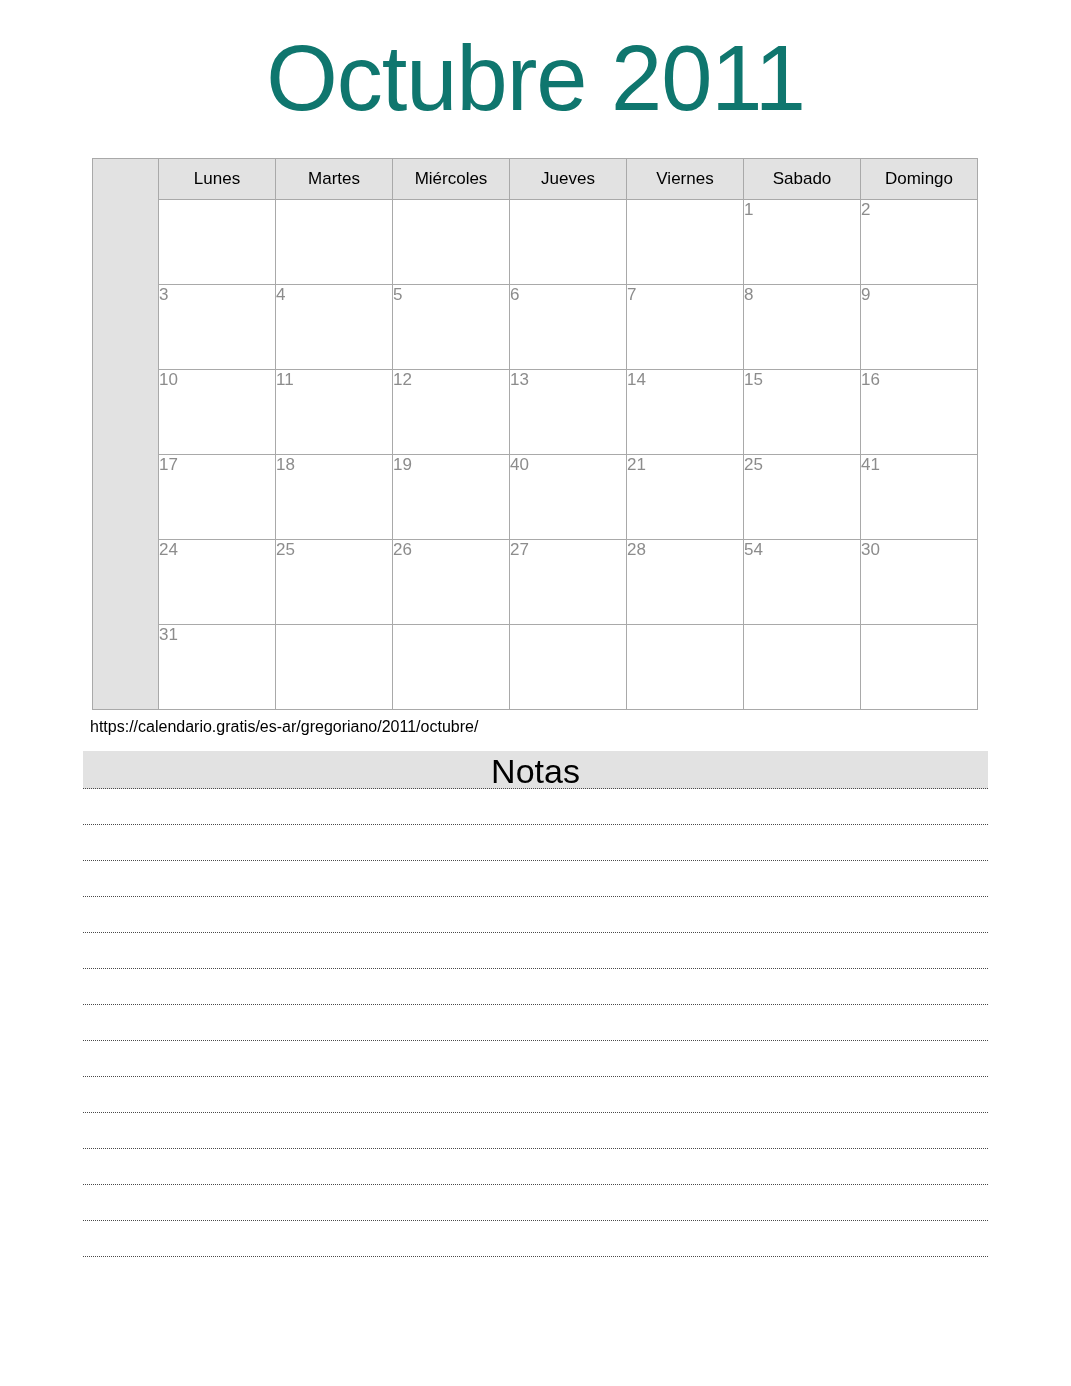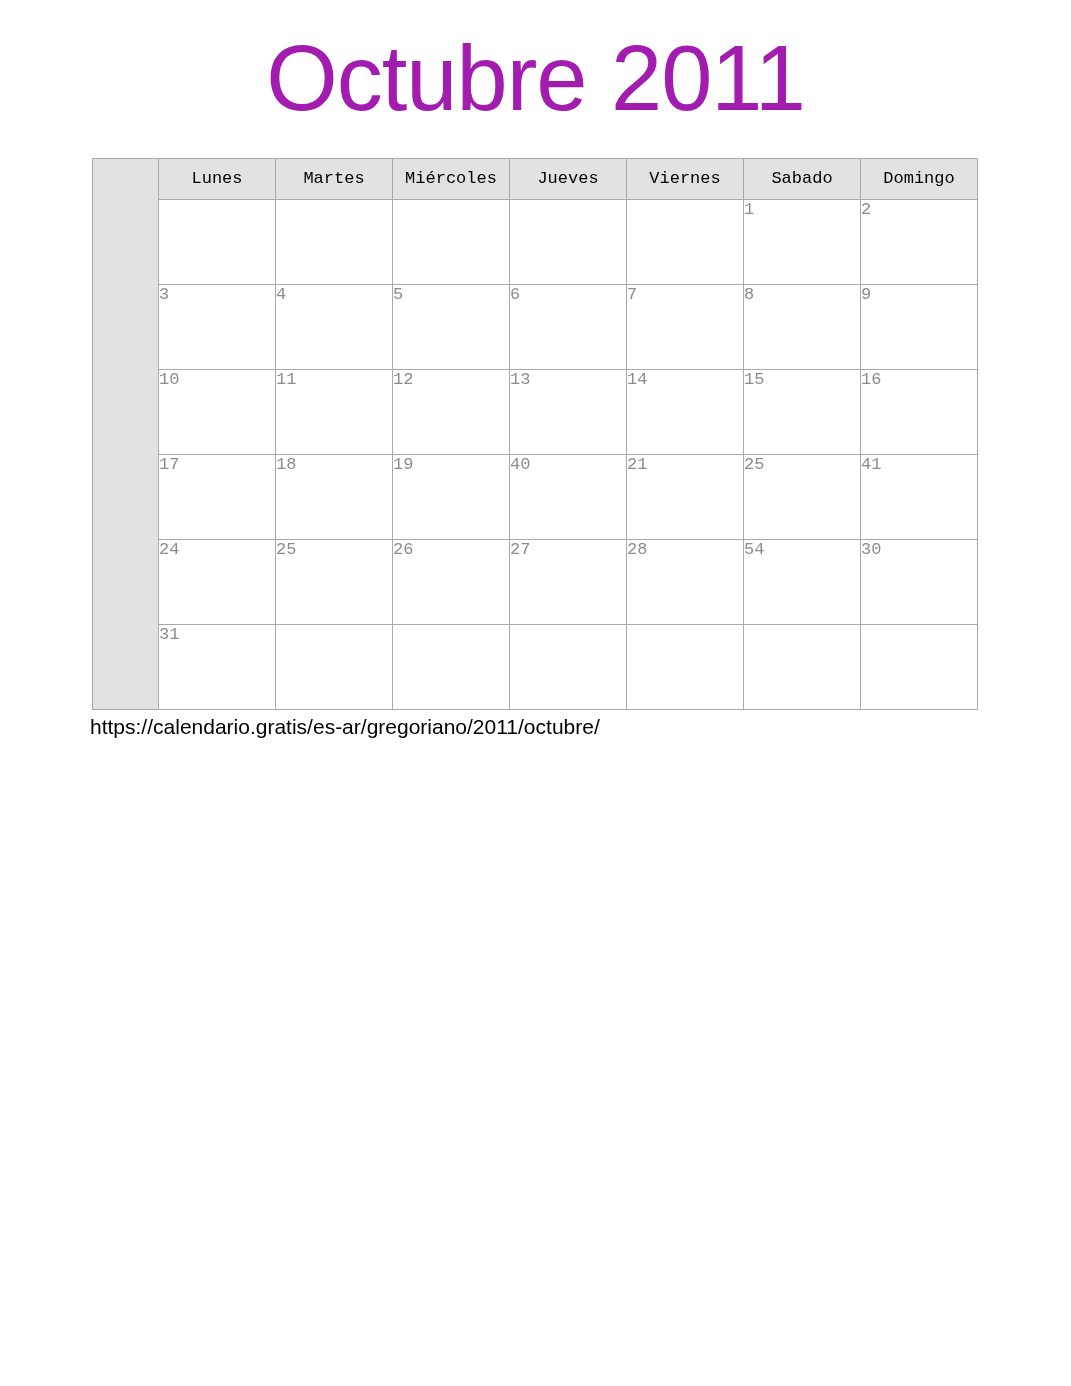--- a/index.html
+++ b/index.html
@@ -11,27 +11,26 @@
     font-family: "Liberation Sans", sans-serif;
     color: #000;
   }
   .page-title {
     margin: 30px 0 0 0;
     text-align: center;
     font-size: 92px;
     font-weight: 400;
     line-height: 1.05;
     letter-spacing: -1px;
-    color: #a21caf;
+    color: #0f766e;
   }
   table.calendar {
     border-collapse: collapse;
     table-layout: fixed;
     margin: 31px 0 8px 92px;
-    font-family: Liberation Mono, monospace;
   }
   table.calendar td, table.calendar th {
     border: 1px solid #a9a9a9;
     padding: 0;
   }
   td.corner {
     width: 66px;
     background: #e2e2e2;
   }
   th.day {
@@ -48,21 +47,21 @@
     height: 85px;
     background: #fff;
     vertical-align: top;
     text-align: left;
     font-size: 17px;
     color: #8c8c8c;
     padding: 2px 0 0 4px;
   }
   .source-url {
     margin: 4px 0 0 90px;
-    font-size: 21px;
+    font-size: 16px;
     line-height: 18px;
     color: #000;
   }
   .notes {
     margin: 15px 0 0 83px;
     width: 905px;
   }
   .notes-header {
     height: 38px;
     background: #e2e2e2;
@@ -149,14 +148,32 @@
           <td class="cell"></td>
           <td class="cell"></td>
           <td class="cell"></td>
           <td class="cell"></td>
         </tr>
       </tbody>
   </table>
 
   <div class="source-url">https://calendario.gratis/es-ar/gregoriano/2011/octubre/</div>
 
+  <div class="notes">
+    <div class="notes-header">Notas</div>
+    <div id="note-lines">
+        <div class="note-line"></div>
+        <div class="note-line"></div>
+        <div class="note-line"></div>
+        <div class="note-line"></div>
+        <div class="note-line"></div>
+        <div class="note-line"></div>
+        <div class="note-line"></div>
+        <div class="note-line"></div>
+        <div class="note-line"></div>
+        <div class="note-line"></div>
+        <div class="note-line"></div>
+        <div class="note-line"></div>
+        <div class="note-line"></div>
+      </div>
+  </div>
 
 </div>
 
 </body></html>

